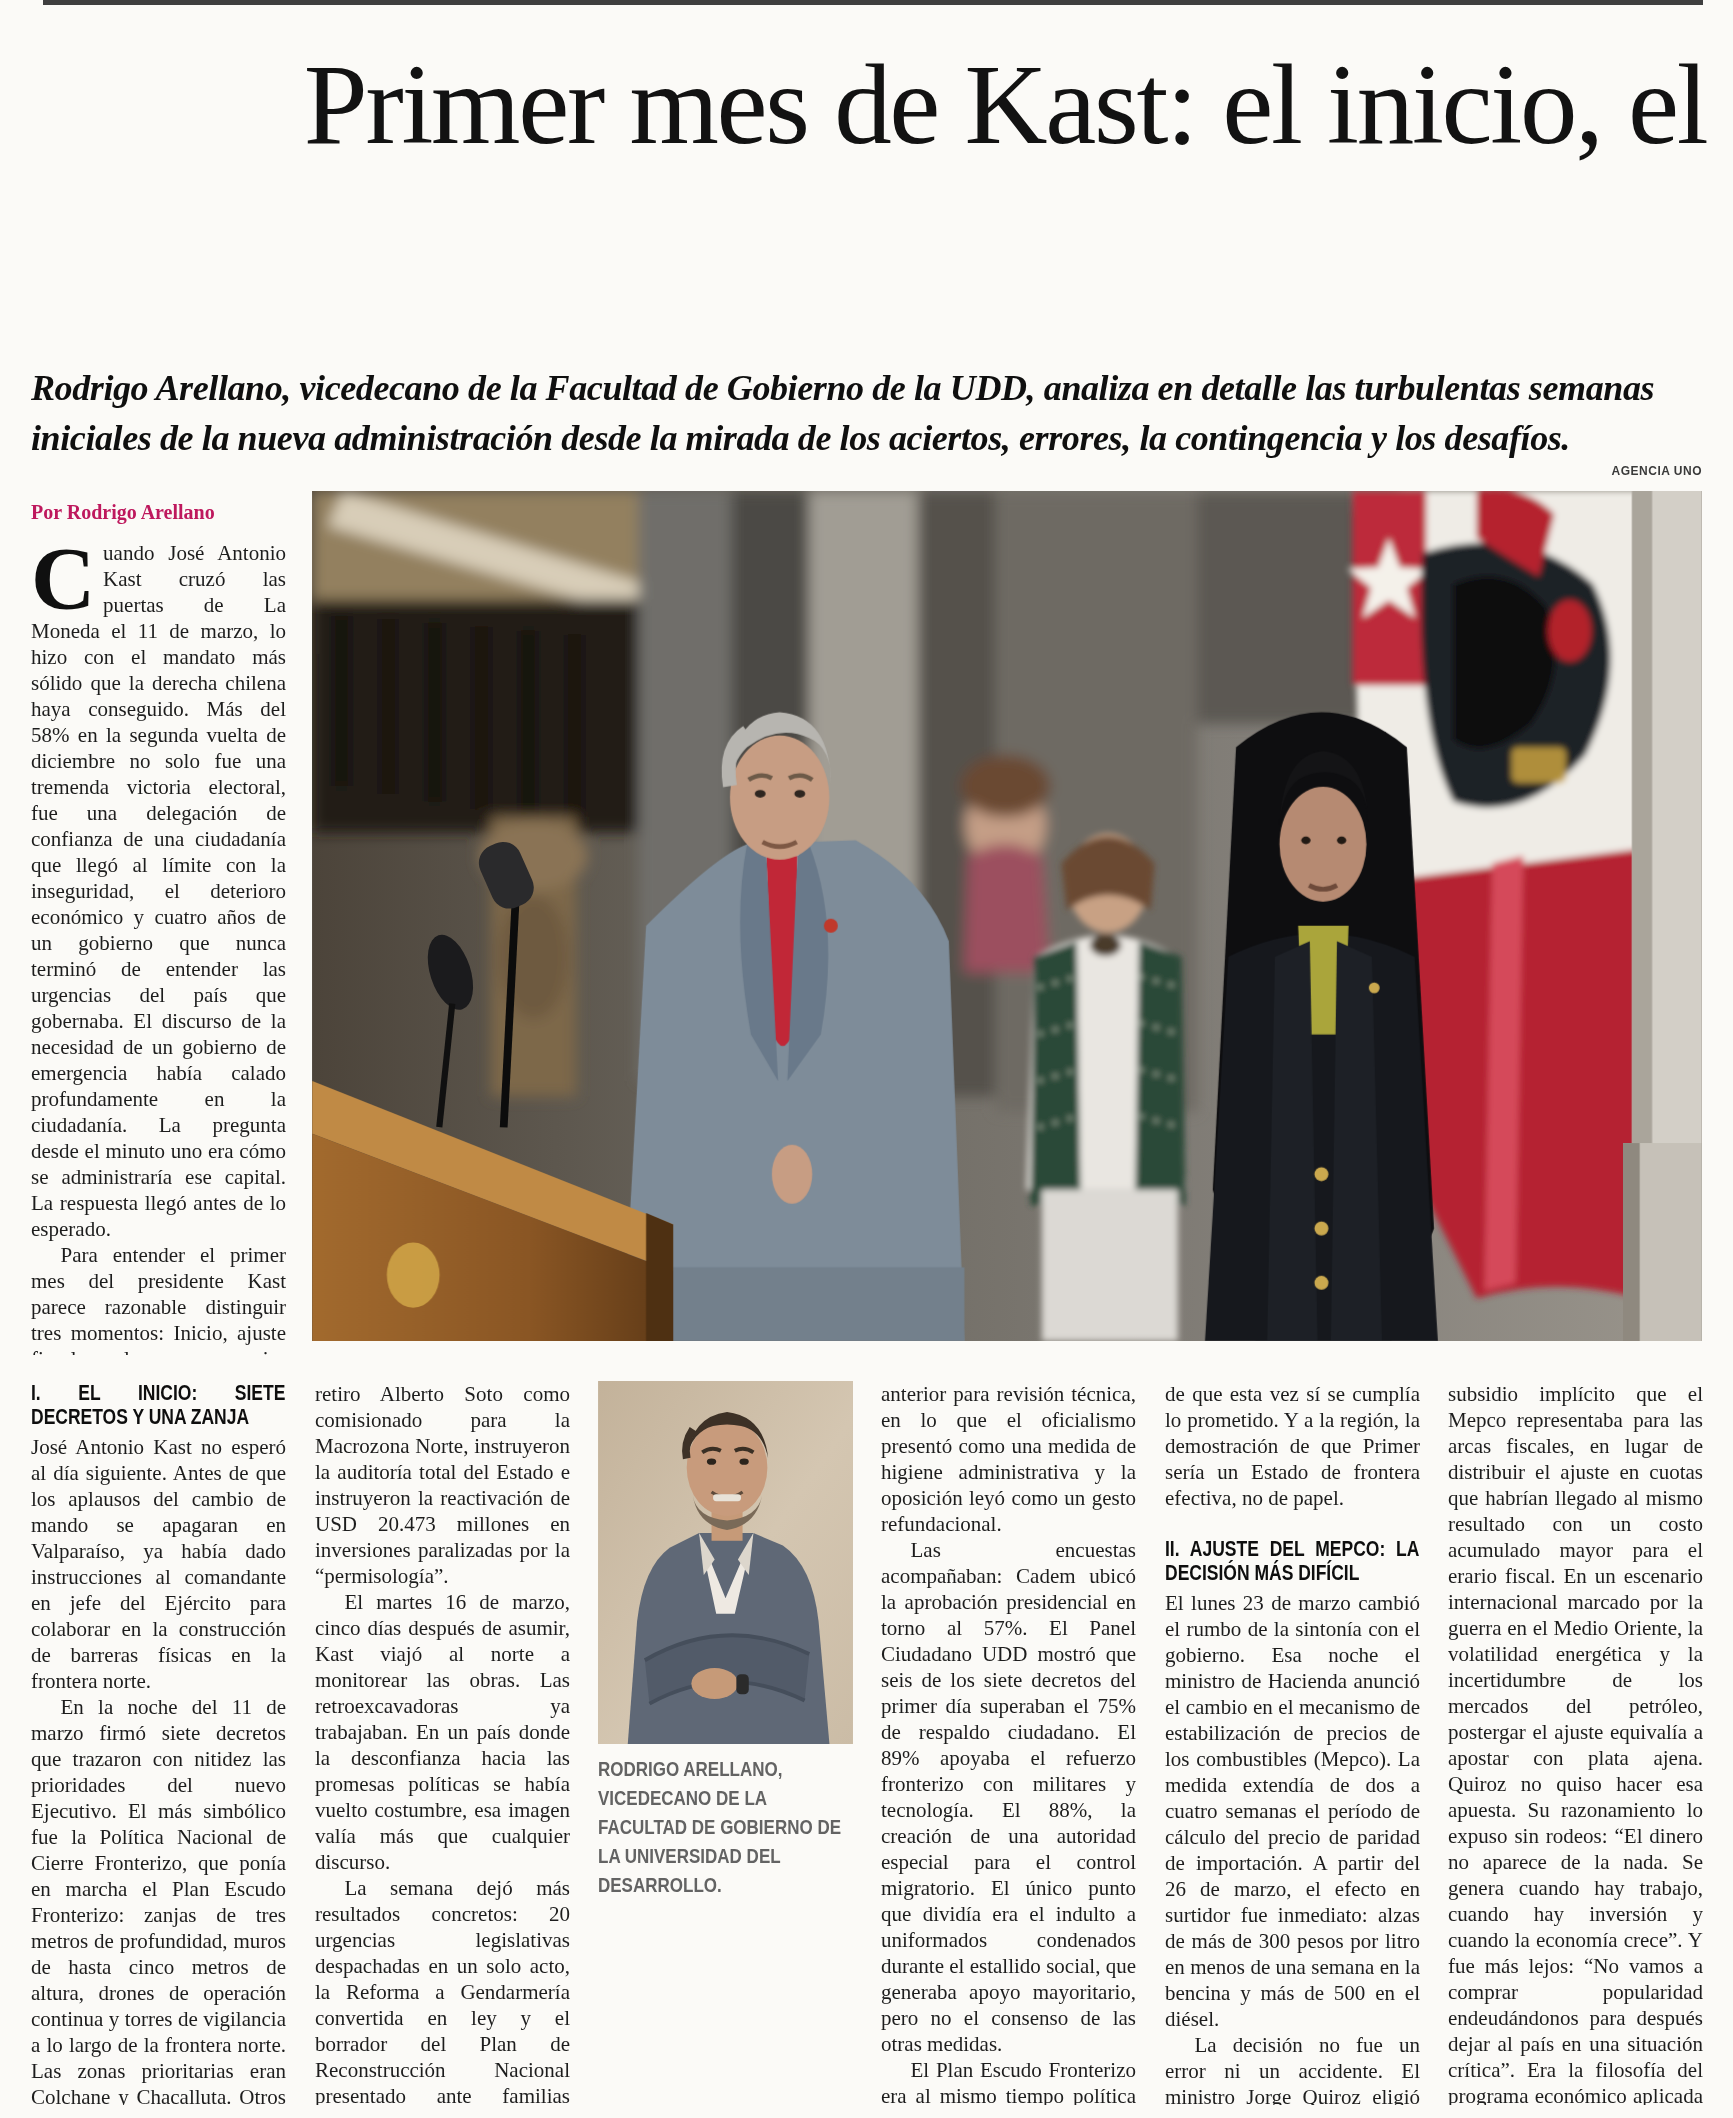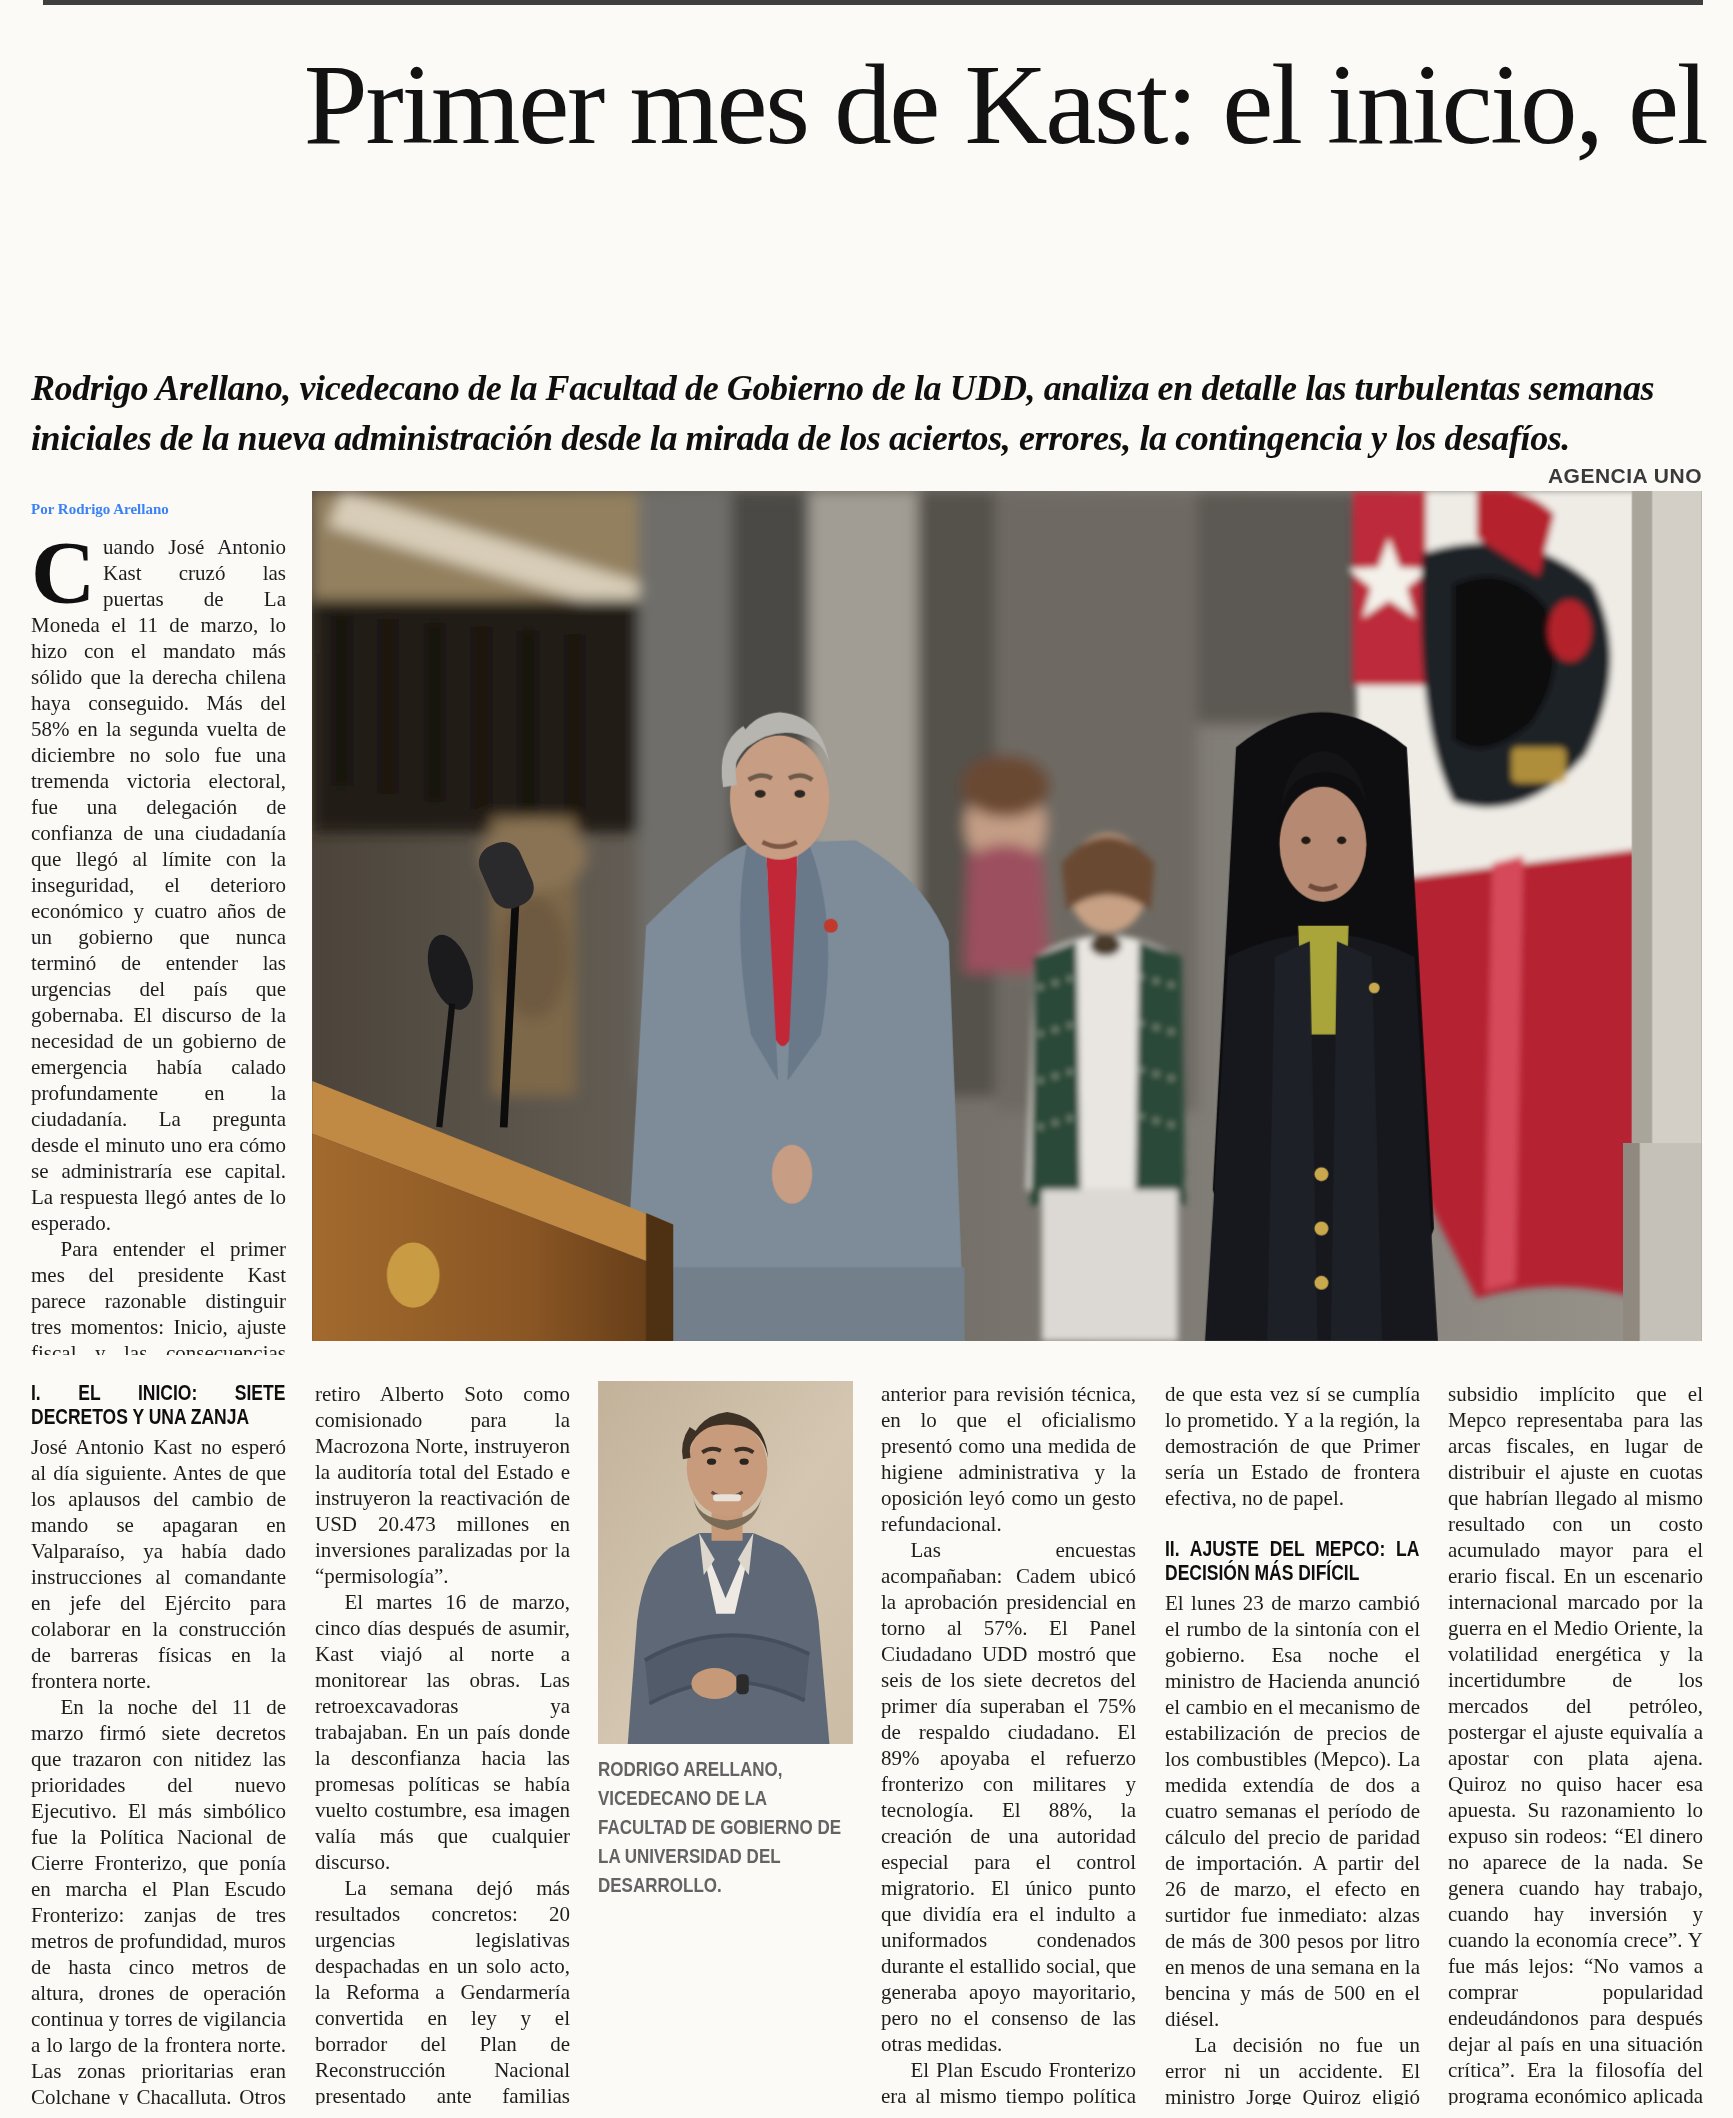--- a/index.html
+++ b/index.html
@@ -24,30 +24,30 @@
   .deck{
     left:31px;top:363px;width:1671px;
     font-style:italic;font-weight:bold;
     font-size:36px;line-height:50px;color:#0f0f0f;
     letter-spacing:-0.4px;
   }
   
   .credit{
     left:31px;top:464px;width:1671px;
     font-family:"Liberation Sans", sans-serif;
-    font-size:21px;font-weight:bold;color:#3a3a3a;
+    font-size:12px;font-weight:bold;color:#3a3a3a;
     text-align:right;letter-spacing:0.5px;
   }
   
   .main-photo{left:312px;top:491px;width:1390px;height:850px;background:#6b655c;overflow:hidden;}
   .main-photo svg{display:block;}
   
   .lead-col{left:31px;top:501px;width:255px;height:854px;overflow:hidden;}
   .byline{
-    font-size:15px;font-weight:bold;color:#3b82f6;
+    font-size:20px;font-weight:bold;color:#be185d;
     margin:0 0 15.5px 0;
   }
   p.body{
     margin:0;
     font-size:21px;line-height:26px;
     text-align:justify;
     hyphens:auto;-webkit-hyphens:auto;
   }
   p.body.ind{text-indent:29.5px;}
   p.body.cont{text-align-last:justify;}

